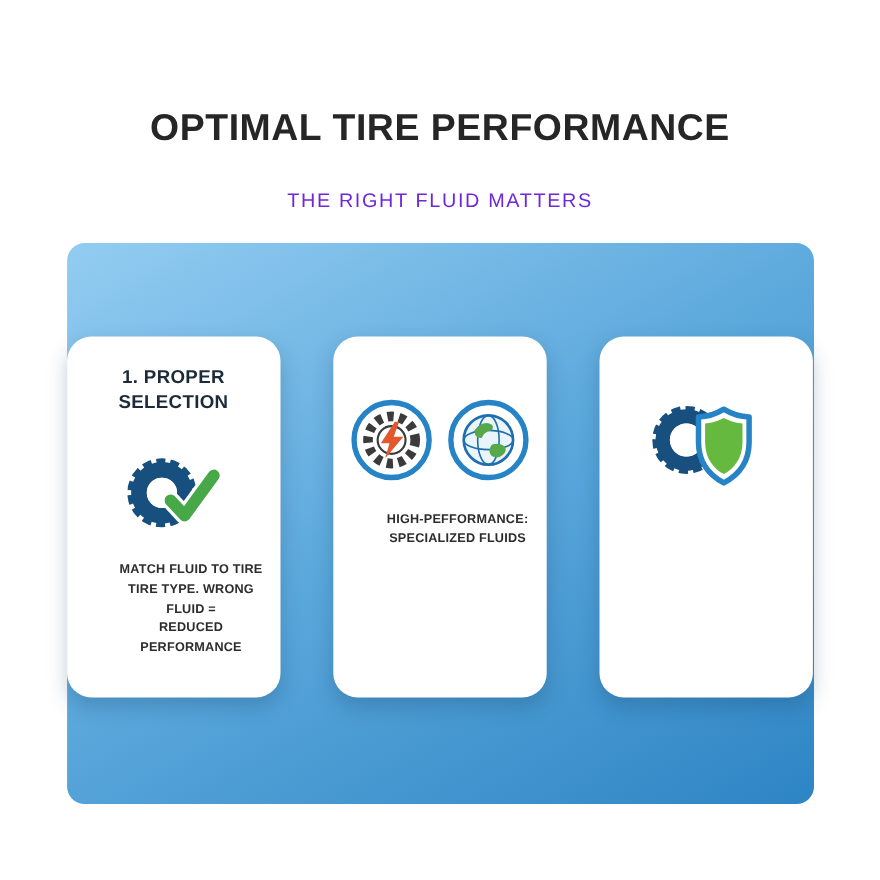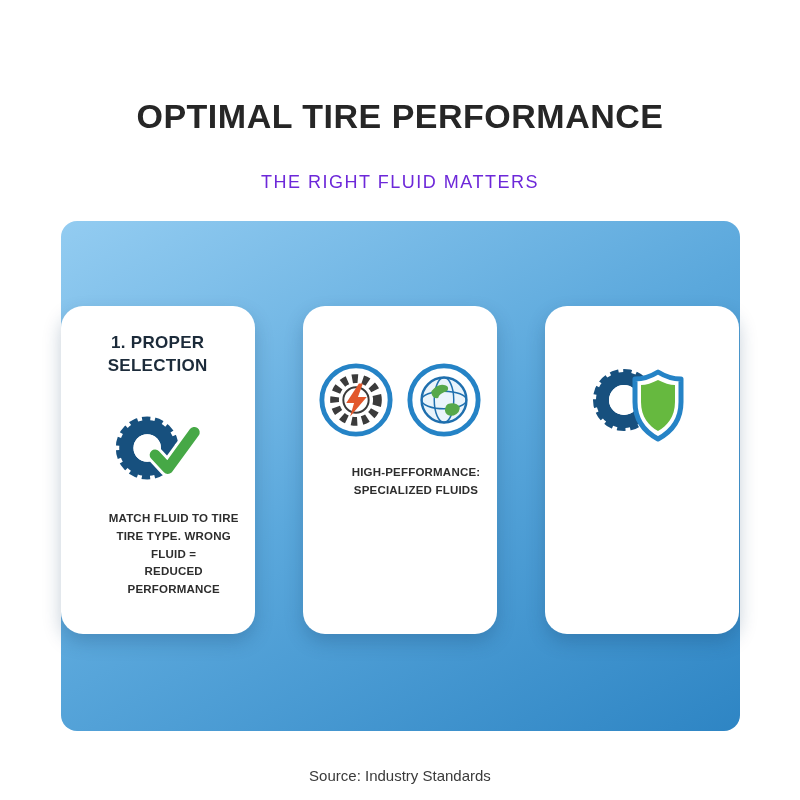--- a/index.html
+++ b/index.html
@@ -111,15 +111,14 @@
           <circle cx="38" cy="40" r="31" fill="none" stroke="#ffffff" stroke-width="6" stroke-dasharray="5 9"></circle>
           <circle cx="38" cy="40" r="15" fill="#ffffff"></circle>
           <path d="M72 12 C80 17 88 19 95 19 L95 42 C95 61 85 72 72 79 C59 72 49 61 49 42 L49 19 C56 19 64 17 72 12 Z" fill="#ffffff" stroke="#2583c6" stroke-width="5" stroke-linejoin="round"></path>
           <path d="M72 20 C78 23 84 25 89 25 L89 42 C89 57 81 66 72 71 C63 66 55 57 55 42 L55 25 C60 25 66 23 72 20 Z" fill="#66b93f"></path>
         </svg>
       </div>
     </div>
 
   </div>
 
-  <div class="source">Source: Industry Standards</div>
 
 </div>
 
 </body></html>

